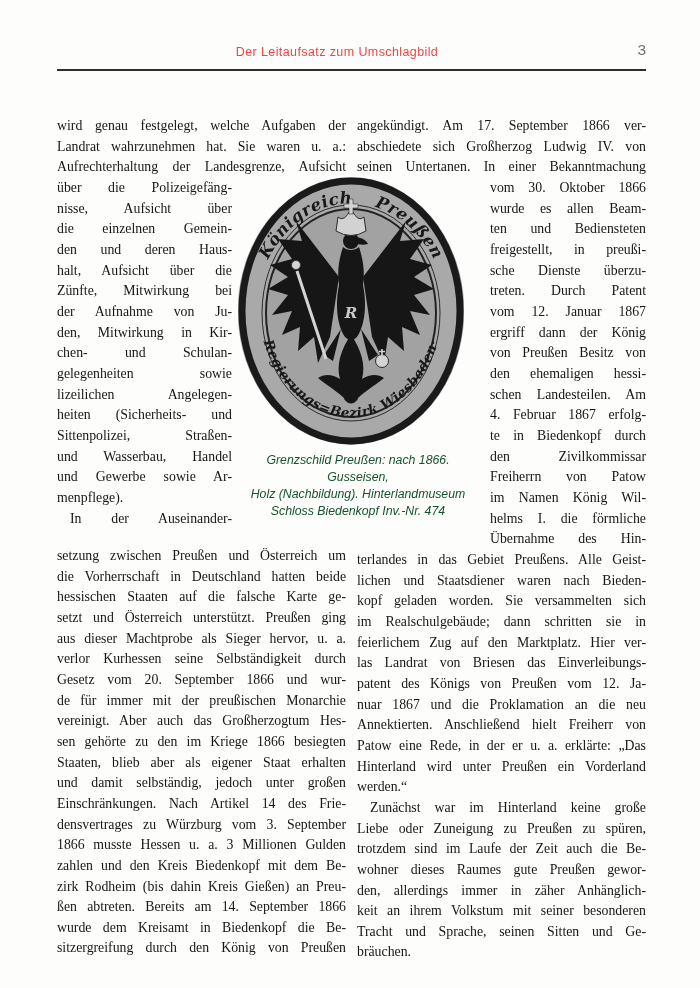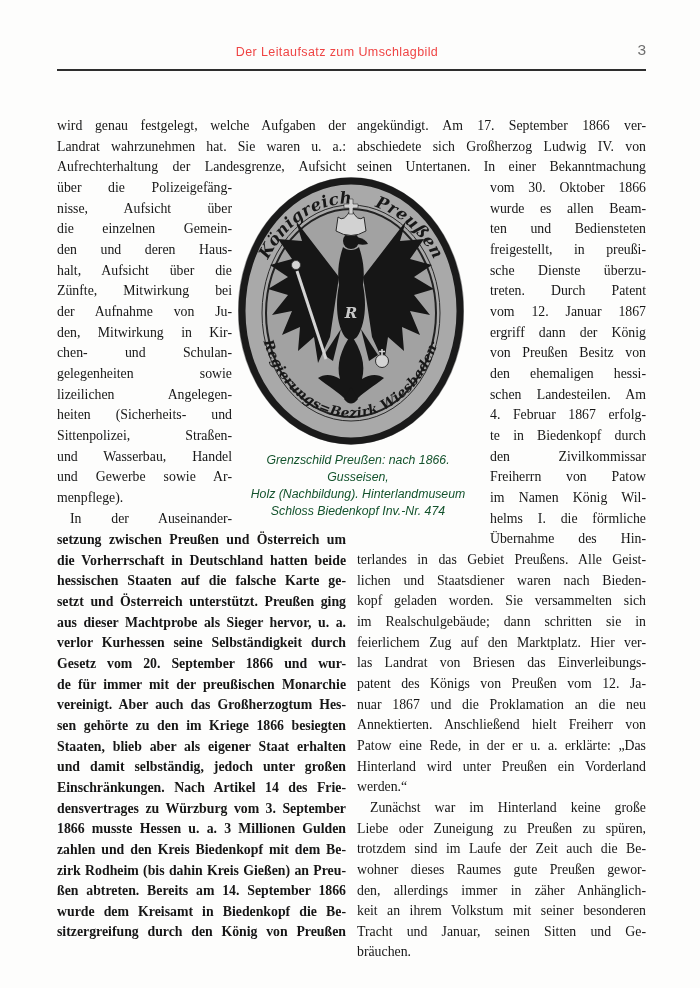--- a/index.html
+++ b/index.html
@@ -20,21 +20,21 @@
   }
   .rule { position:absolute; left:57px; top:69px; width:589px; height:2px; background:#2e2e2e; }
 
   
   .col { position:absolute; width:289px; font-size:13.8px; line-height:20.66px; word-spacing:-0.4px;margin-top:30px; }
   .line { text-align:justify; text-align-last:justify; }
   .line.end { text-align-last:left; }
   .line.para { text-indent:13px; }
   .left-top     { left:57px;  top:86px; }
   .left-narrow  { left:57px;  top:148px; width:175px;font-family:Liberation Serif, serif; }
-  .left-bottom  { left:57px;  top:500px;font-weight:bold; }
+  .left-bottom  { left:57px;  top:516px; }
   .right-top    { left:357px; top:86px; }
   .right-narrow { left:490px; top:148px; width:156px; }
   .right-bottom { left:357px; top:520px; }
 
   
   .figure { position:absolute; left:238px; top:177px; width:226px; height:268px; }
   .caption {
     position:absolute; left:238px; top:452px; width:240px;
     font-family:"Liberation Sans","DejaVu Sans",sans-serif;
     font-style:italic; font-size:12.3px; line-height:17px; color:#14532d;
@@ -133,21 +133,21 @@
       <div class="line">Annektierten. Anschließend hielt Freiherr von</div>
       <div class="line">Patow eine Rede, in der er u. a. erklärte: „Das</div>
       <div class="line">Hinterland wird unter Preußen ein Vorderland</div>
       <div class="line end">werden.“</div>
       <div class="line para">Zunächst war im Hinterland keine große</div>
       <div class="line">Liebe oder Zuneigung zu Preußen zu spüren,</div>
       <div class="line">trotzdem sind im Laufe der Zeit auch die Be-</div>
       <div class="line">wohner dieses Raumes gute Preußen gewor-</div>
       <div class="line">den, allerdings immer in zäher Anhänglich-</div>
       <div class="line">keit an ihrem Volkstum mit seiner besonderen</div>
-      <div class="line">Tracht und Januar, seinen Sitten und Ge-</div>
+      <div class="line">Tracht und Sprache, seinen Sitten und Ge-</div>
       <div class="line end">bräuchen.</div>
     </div>
 
   <div class="figure">
     <svg viewBox="0 0 226 268" width="226" height="268">
 
       <ellipse cx="113" cy="134" rx="112.5" ry="133" fill="none" stroke="#9a9a9a" stroke-width="1.5"></ellipse>
       <ellipse cx="113" cy="134" rx="109" ry="130" fill="#a9a9a9" stroke="#1a1a1a" stroke-width="7"></ellipse>
       <ellipse cx="113" cy="136" rx="89" ry="108" fill="none" stroke="#2a2a2a" stroke-width="1"></ellipse>
       <ellipse cx="113" cy="136" rx="85" ry="104" fill="#a2a2a2" stroke="#222222" stroke-width="2"></ellipse>

